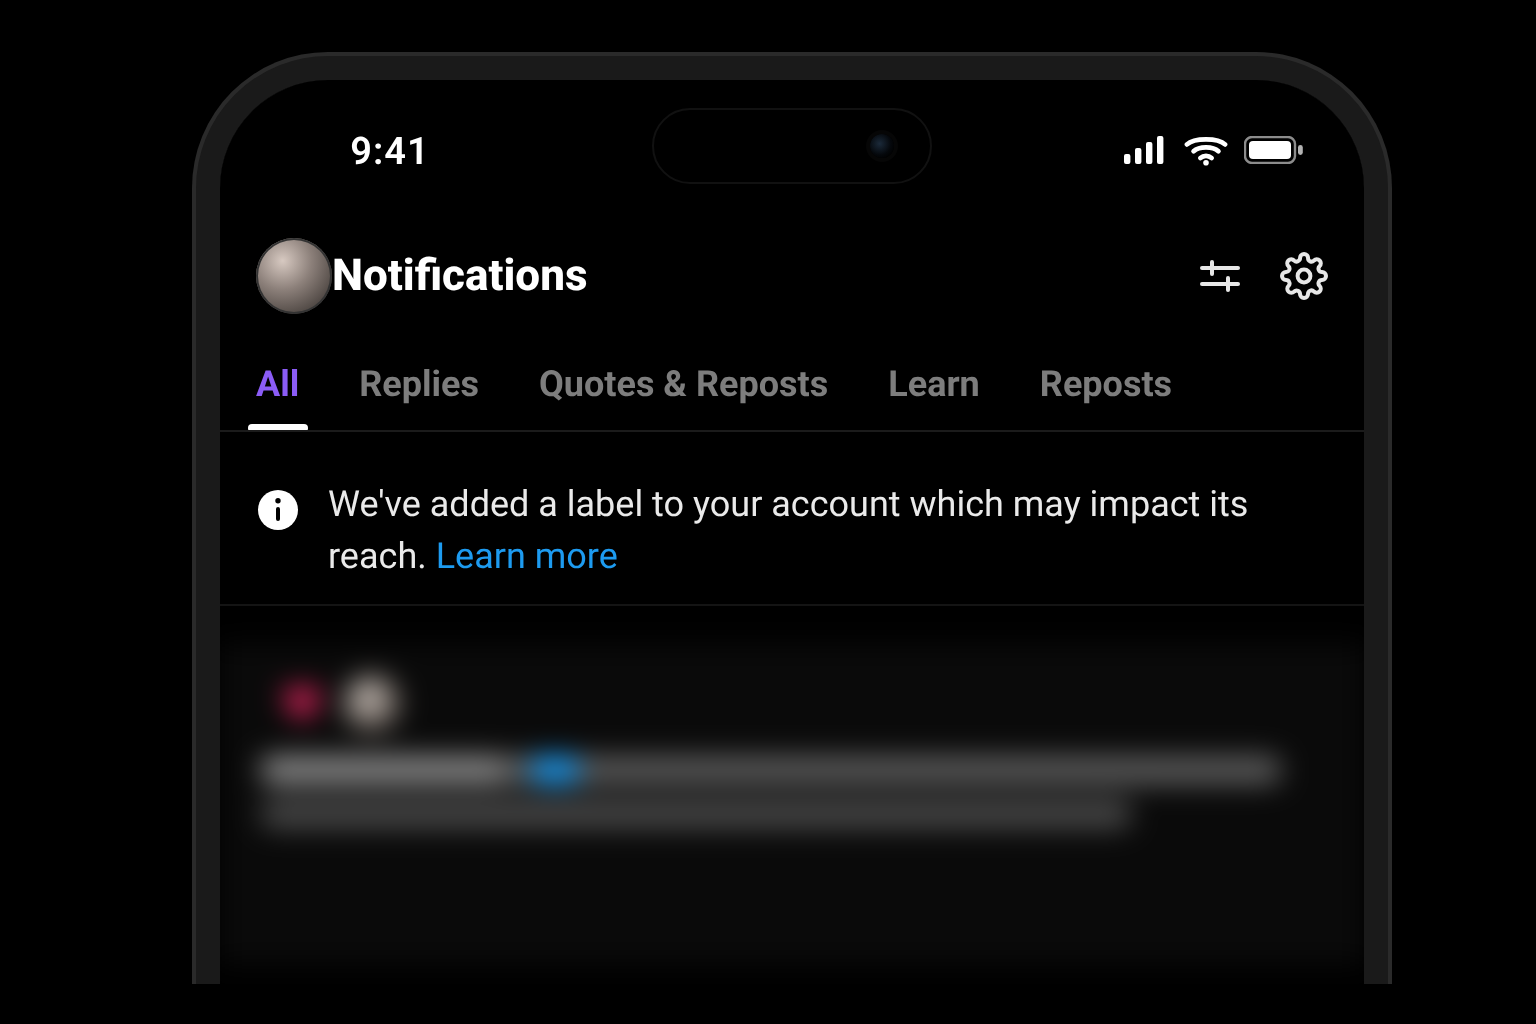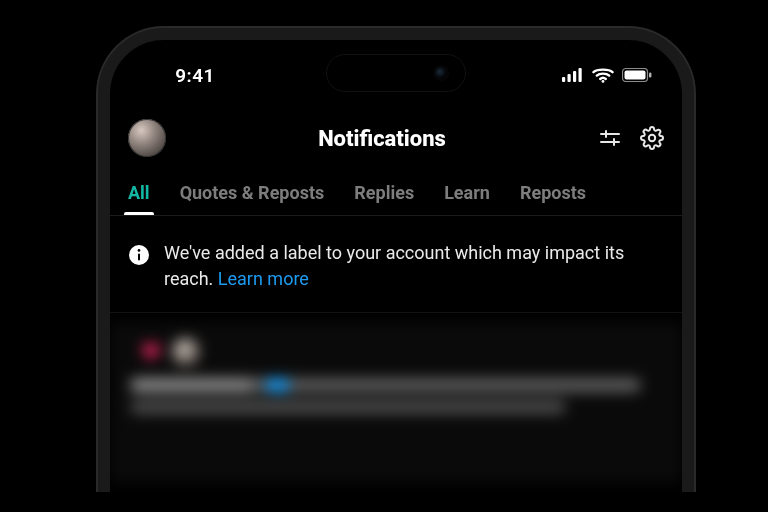--- a/index.html
+++ b/index.html
@@ -11,30 +11,30 @@
   .island{position:absolute;top:14px;left:50%;transform:translateX(-50%);width:140px;height:38px;background:#000;border:1px solid #111;border-radius:22px;display:flex;align-items:center;justify-content:flex-end;padding-right:18px;box-sizing:border-box;}
   .camera{width:12px;height:12px;border-radius:50%;background:radial-gradient(circle at 40% 40%,#1b2a3a 0%,#05080c 55%,#000 80%);box-shadow:0 0 0 2px #060606;}
   
   .status{position:absolute;top:20px;left:0;right:0;height:30px;display:flex;justify-content:space-between;align-items:center;padding:0 30px;box-sizing:border-box;font-weight:600;font-size:19px;letter-spacing:.5px;}
   .status-left{width:110px;text-align:center;}
   .status-right{display:flex;align-items:center;gap:8px;}
   .status-right svg{display:block;}
   
   .header{position:absolute;top:74px;left:0;right:0;height:48px;display:flex;align-items:center;padding:0 18px;box-sizing:border-box;}
   .avatar{width:38px;height:38px;border-radius:50%;background:radial-gradient(circle at 35% 30%,#d7c9c1 0%,#8c807a 40%,#4a433f 80%);flex:0 0 auto;box-shadow:inset 0 0 0 1px #333;}
-  .title{flex:1;text-align:center;font-weight:800;font-size:22px;}
+  .title{flex:1;text-align:left;font-weight:800;font-size:22px;}
   .hicons{display:flex;align-items:center;gap:18px;flex:0 0 auto;}
   .icon-btn{width:24px;height:24px;display:flex;align-items:center;justify-content:center;color:#e7e7e7;}
   
   .tabs{position:absolute;top:136px;left:0;right:0;height:40px;display:flex;align-items:flex-end;gap:30px;padding:0 18px;box-sizing:border-box;border-bottom:1px solid #1b1b1b;overflow:hidden;white-space:nowrap;}
   .tab{color:#7d7d7d;font-weight:700;font-size:18px;padding-bottom:12px;position:relative;}
-  .tab.active{color:#14b8a6;}
+  .tab.active{color:#8b5cf6;}
   .tab.active::after{content:"";position:absolute;left:-4px;right:-4px;bottom:-1px;height:4px;background:#fff;border-radius:3px;}
   
-  .notice{position:absolute;top:190px;left:0;right:0;padding:10px 18px 20px 18px;display:flex;gap:14px;border-bottom:1px solid #141414;box-sizing:border-box;}
+  .notice{position:absolute;top:190px;left:0;right:0;padding:10px 18px 10px 18px;display:flex;gap:14px;border-bottom:1px solid #141414;box-sizing:border-box;}
   .info-circle{flex:0 0 auto;margin-top:4px;}
   .notice-text{font-size:18px;line-height:1.45;color:#eaeaea;}
   .notice-text a{color:#1d9bf0;text-decoration:none;}
   
   .feeditem{position:absolute;top:282px;left:0;right:0;height:160px;background:#0a0a0a;filter:blur(7px);padding:16px 20px;box-sizing:border-box;}
   .fi-icons{display:flex;align-items:center;gap:10px;margin-left:10px;margin-bottom:12px;}
   .heart{width:22px;height:22px;background:#e0245e;border-radius:4px;clip-path:polygon(50% 90%,10% 45%,10% 22%,28% 8%,50% 22%,72% 8%,90% 22%,90% 45%);}
   .smav{width:28px;height:28px;border-radius:50%;background:radial-gradient(circle at 40% 35%,#d8cfc8 0%,#6c635d 60%,#2d2825 100%);}
   .fline{height:14px;border-radius:7px;background:#5c5c5c;margin:8px 0;}
   .fline.b{background:#4a4a4a;width:82%;}
@@ -102,22 +102,22 @@
             <svg width="24" height="24" viewBox="0 0 24 24" fill="none" stroke="#e7e7e7" stroke-width="2" stroke-linejoin="round" stroke-linecap="round">
                 <circle cx="12" cy="12" r="3.2"></circle>
                 <path d="M19.4 15a1.7 1.7 0 0 0 .34 1.87l.06.06a2 2 0 1 1-2.83 2.83l-.06-.06a1.7 1.7 0 0 0-1.87-.34 1.7 1.7 0 0 0-1.03 1.56V21a2 2 0 1 1-4 0v-.09A1.7 1.7 0 0 0 9 19.4a1.7 1.7 0 0 0-1.87.34l-.06.06a2 2 0 1 1-2.83-2.83l.06-.06A1.7 1.7 0 0 0 4.6 15a1.7 1.7 0 0 0-1.56-1.03H3a2 2 0 1 1 0-4h.09A1.7 1.7 0 0 0 4.6 9a1.7 1.7 0 0 0-.34-1.87l-.06-.06A2 2 0 1 1 7.03 4.24l.06.06A1.7 1.7 0 0 0 9 4.6a1.7 1.7 0 0 0 1.03-1.56V3a2 2 0 1 1 4 0v.09c0 .68.4 1.29 1.03 1.56A1.7 1.7 0 0 0 16.93 4.3l.06-.06a2 2 0 1 1 2.83 2.83l-.06.06A1.7 1.7 0 0 0 19.4 9c.27.63.88 1.03 1.56 1.03H21a2 2 0 1 1 0 4h-.09A1.7 1.7 0 0 0 19.4 15z"></path>
               </svg>
           </div>
         </div>
       </div>
 
       <div class="tabs">
         <div class="tab active">All</div>
+        <div class="tab">Replies</div>
         <div class="tab">Quotes &amp; Reposts</div>
-        <div class="tab">Replies</div>
         <div class="tab">Learn</div>
         <div class="tab">Reposts</div>
       </div>
 
       <div class="notice">
         <span class="info-circle">
           <svg width="22" height="22" viewBox="0 0 22 22">
               <circle cx="11" cy="11" r="10" fill="#fff"></circle>
               <rect x="10" y="9.5" width="2" height="7" rx="1" fill="#000"></rect>
               <circle cx="11" cy="6.4" r="1.35" fill="#000"></circle>

